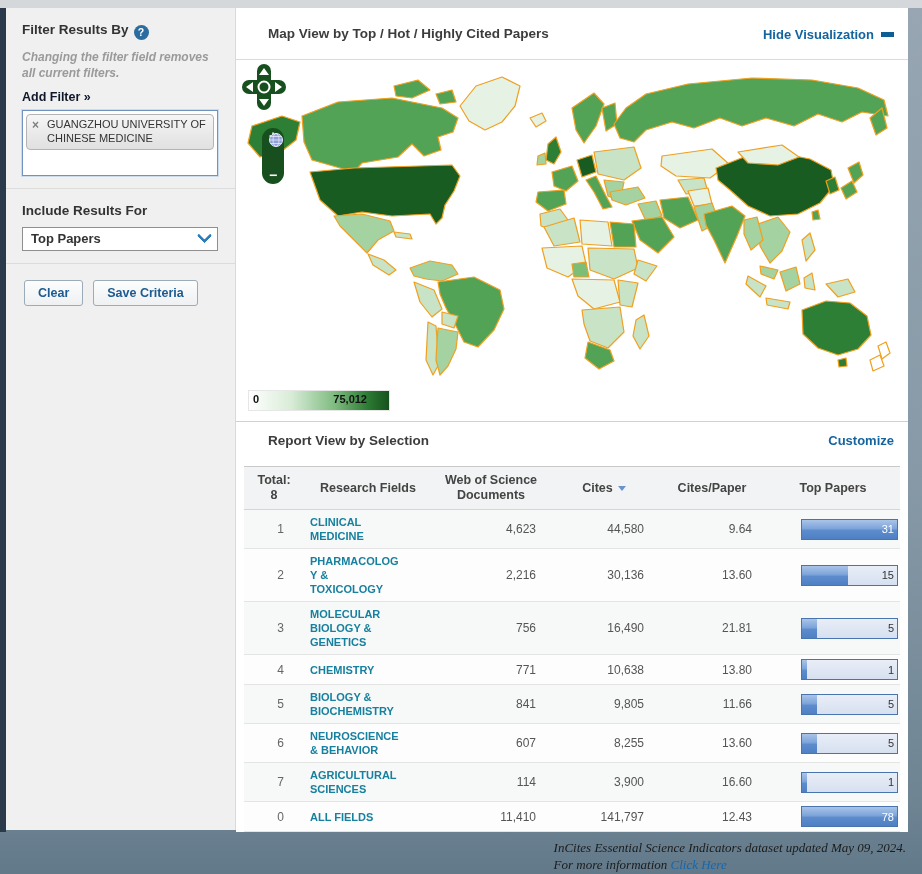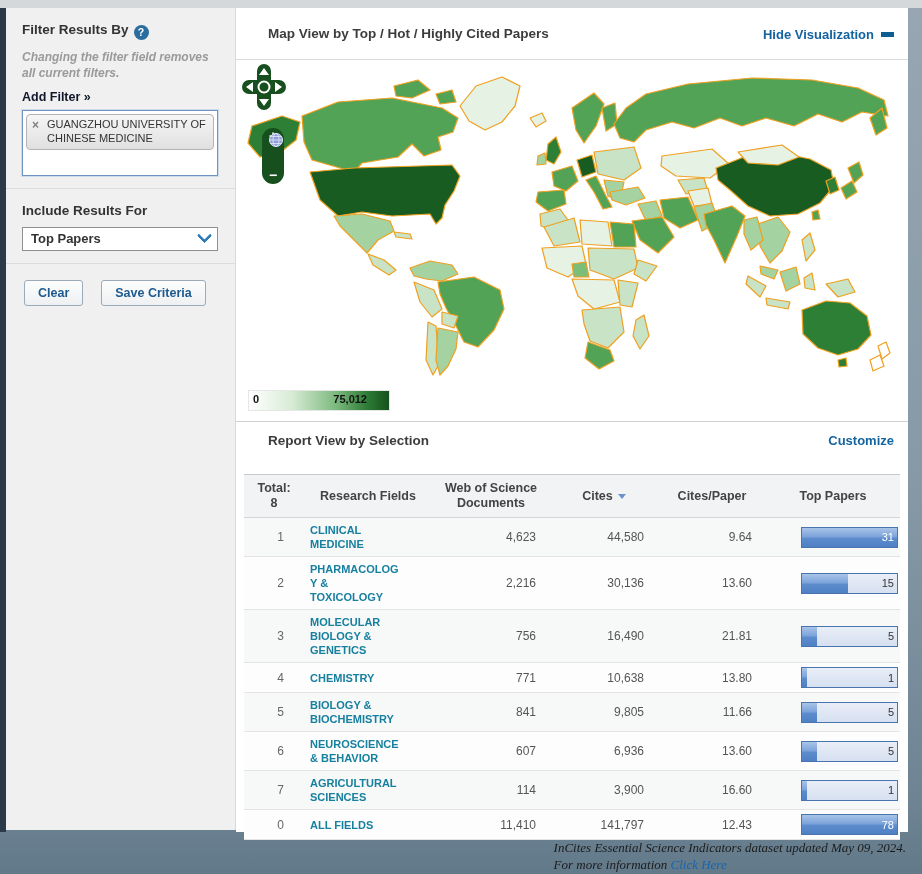--- a/index.html
+++ b/index.html
@@ -25,21 +25,21 @@
         font-size:10.5px;font-weight:bold;align-items:center;justify-content:center;margin-left:5px;
         vertical-align:-2px;cursor:pointer;}
   .sb-note{font-style:italic;color:#9a9a9a;font-weight:bold;font-size:12px;line-height:1.35;margin:2px 0 8px 0;}
   .add-filter{display:inline-block;color:#0f172a;font-weight:bold;font-size:12.5px;text-decoration:none;
               margin-bottom:6px;cursor:pointer;}
   .filter-box{width:196px;height:66px;background:#fff;border:1px solid #6f93c0;outline:1px solid #ccdcea;
               box-sizing:border-box;padding:3px;}
   .chip{position:relative;background:linear-gradient(180deg,#f6f6f6,#e0e0e0);border:1px solid #b4b4b4;
         border-radius:4px;padding:3px 6px 4px 20px;font-size:11px;color:#333;line-height:1.25;}
   .chip-x{position:absolute;left:5px;top:3px;color:#7f7f7f;font-weight:bold;font-size:12px;cursor:pointer;}
-  .sb-buttons{padding:16px 12px 12px 18px;display:flex;gap:18px;}
+  .sb-buttons{padding:16px 12px 12px 18px;display:flex;gap:10px;}
   .btn{background:linear-gradient(180deg,#fdfdfd,#eef0f2);border:1px solid #9cabb9;border-radius:3px;
        color:#1d5a8f;font-weight:bold;font-size:12.5px;padding:5px 13px;cursor:pointer;
        font-family:"Liberation Sans", sans-serif;}
 
   
   .main{position:absolute;left:236px;top:8px;width:672px;height:824px;background:#fff;box-sizing:border-box;}
   .panel-header{display:flex;align-items:center;justify-content:space-between;height:52px;
                 padding:0 14px 0 32px;border-bottom:1px solid #d9dbdd;box-sizing:border-box;}
   .panel-title{font-weight:bold;font-size:13.5px;color:#3c3c3c;}
   .blue-link{color:#1464a0;font-weight:bold;font-size:13px;text-decoration:none;cursor:pointer;}
@@ -53,21 +53,21 @@
             padding:2px 0;box-sizing:border-box;}
   .zoom-ctl .zi,.zoom-ctl .zo{color:#fff;font-weight:bold;font-size:14px;line-height:13px;cursor:pointer;}
   .legend{position:absolute;left:12px;bottom:10px;width:140px;height:19px;
           background:linear-gradient(90deg,#ffffff 0%,#d9ecd7 30%,#7cba7e 62%,#2c7a33 85%,#17521d 100%);
           border:1px solid #e6e6e6;}
   .legend .lg-min{position:absolute;left:4px;top:2px;font-size:11px;font-weight:bold;color:#111;}
   .legend .lg-max{position:absolute;right:22px;top:2px;font-size:11px;font-weight:bold;color:#111;}
 
   .report-header{display:flex;align-items:center;justify-content:space-between;height:36px;
                  padding:0 14px 0 32px;box-sizing:border-box;}
-  table.report{width:656px;margin:16px 8px;border-collapse:collapse;table-layout:fixed;font-size:12px;}
+  table.report{width:656px;margin:8px 8px;border-collapse:collapse;table-layout:fixed;font-size:12px;}
   table.report col.c1{width:60px;} table.report col.c2{width:128px;} table.report col.c3{width:118px;}
   table.report col.c4{width:108px;} table.report col.c5{width:108px;} table.report col.c6{width:134px;}
   table.report thead th{background:#f2f3f4;border-top:1px solid #c9c9c9;border-bottom:1px solid #d5d5d5;
         font-size:12.5px;color:#444;font-weight:bold;padding:6px 4px;text-align:center;white-space:pre-line;line-height:1.2;}
   th.th-fields{text-align:left;padding-left:6px;}
   th.th-cites{color:#5e8ac7;cursor:pointer;}
   .sort-arrow{display:inline-block;width:0;height:0;border-left:4px solid transparent;
               border-right:4px solid transparent;border-top:5px solid #6a93cc;margin-left:5px;vertical-align:1px;}
   table.report tbody tr{border-bottom:1px solid #e4e4e4;}
   table.report tbody tr:nth-child(odd){background:#f7f8f8;}
@@ -347,21 +347,21 @@
         <span class="bar-val">5</span>
       </div>
     </td>
   </tr>
 
   <tr>
     <td class="c-rank">6</td>
     <td class="c-field"><a>NEUROSCIENCE
 &amp; BEHAVIOR</a></td>
     <td class="c-num">607</td>
-    <td class="c-num">6,936</td>
+    <td class="c-num">8,255</td>
     <td class="c-num">13.60</td>
     <td class="c-bar">
       <div class="bar-track">
         <div class="bar-fill" style="width: 16%;"></div>
         <span class="bar-val">5</span>
       </div>
     </td>
   </tr>
 
   <tr>

